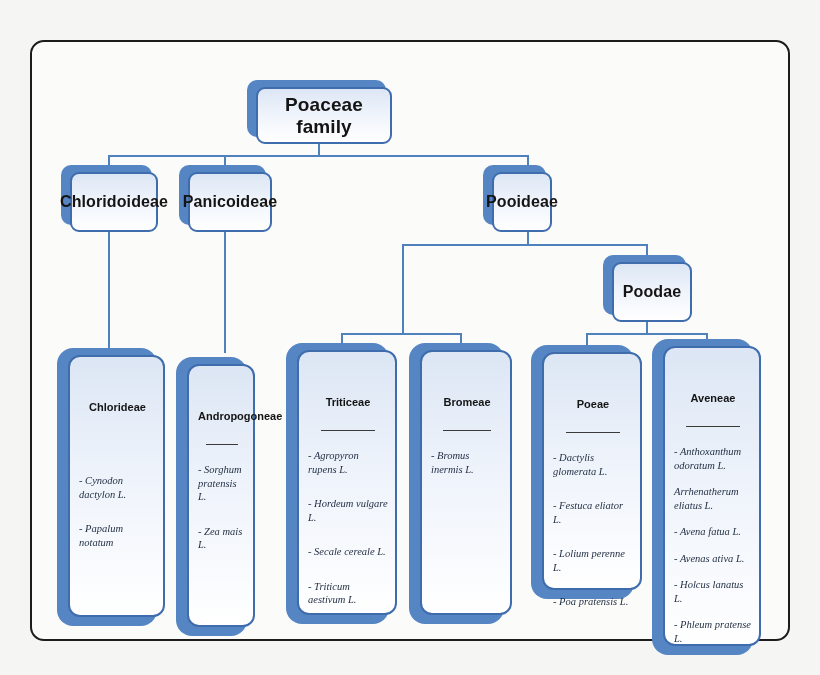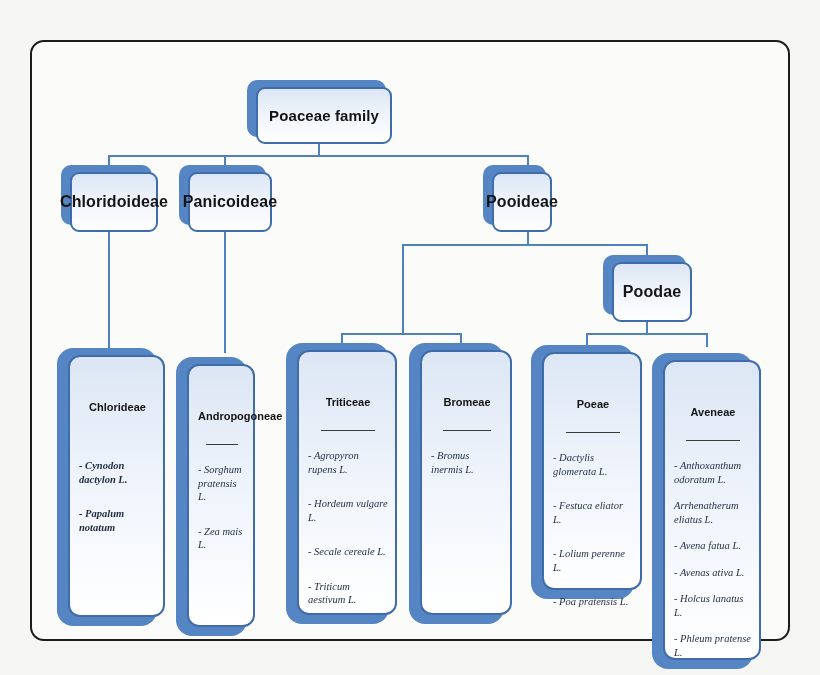--- a/index.html
+++ b/index.html
@@ -37,36 +37,36 @@
   }
   .tall .face{
     border-radius:12px;
     flex-direction:column;align-items:stretch;justify-content:flex-start;
     padding:44px 7px 8px 9px;
   }
   .node-label{
     font-weight:bold;color:#141414;font-size:16px;text-align:center;
     letter-spacing:.1px;
   }
-  .root-label{font-size:15px;}
+  .root-label{font-size:19px;}
   .tribe-head{
     font-weight:bold;color:#141414;font-size:11px;text-align:center;
     flex:0 0 auto;
   }
   .divider{
     border:0;border-top:1.6px solid #3a3a3a;height:0;
     width:68%;margin:22px auto 0 auto;flex:0 0 auto;
   }
   .species{
     margin-top:18px;
     font-family:"Liberation Serif", serif;
     font-style:italic;color:#1f2c40;
     font-size:10.5px;line-height:13.5px;text-align:left;
   }
-  .no-divider .species{margin-top:46px;font-weight:bold;}
+  .no-divider .species{margin-top:61px;}
   .sp{margin-bottom:21px;}
   .species.tight .sp{margin-bottom:13px;}
 </style>
 </head>
 <body>
 
 <div id="stage">
 
   <div class="frame"></div>
 
@@ -163,21 +163,21 @@
       <hr class="divider">
       <div class="species">
         <div class="sp">- Dactylis glomerata L.</div>
         <div class="sp">- Festuca eliator L.</div>
         <div class="sp">- Lolium perenne L.</div>
         <div class="sp">- Poa pratensis L.</div>
       </div>
     </div>
   </div>
 
-  <div class="node tall" style="left:663px;top:360px;width:98px;height:300px">
+  <div class="node tall" style="left:663px;top:346px;width:98px;height:300px">
     <div class="face">
       <div class="tribe-head">Aveneae</div>
       <hr class="divider">
       <div class="species tight">
         <div class="sp">- Anthoxanthum odoratum L.</div>
         <div class="sp">Arrhenatherum eliatus L.</div>
         <div class="sp">- Avena fatua L.</div>
         <div class="sp">- Avenas ativa L.</div>
         <div class="sp">- Holcus lanatus L.</div>
         <div class="sp">- Phleum pratense L.</div>

